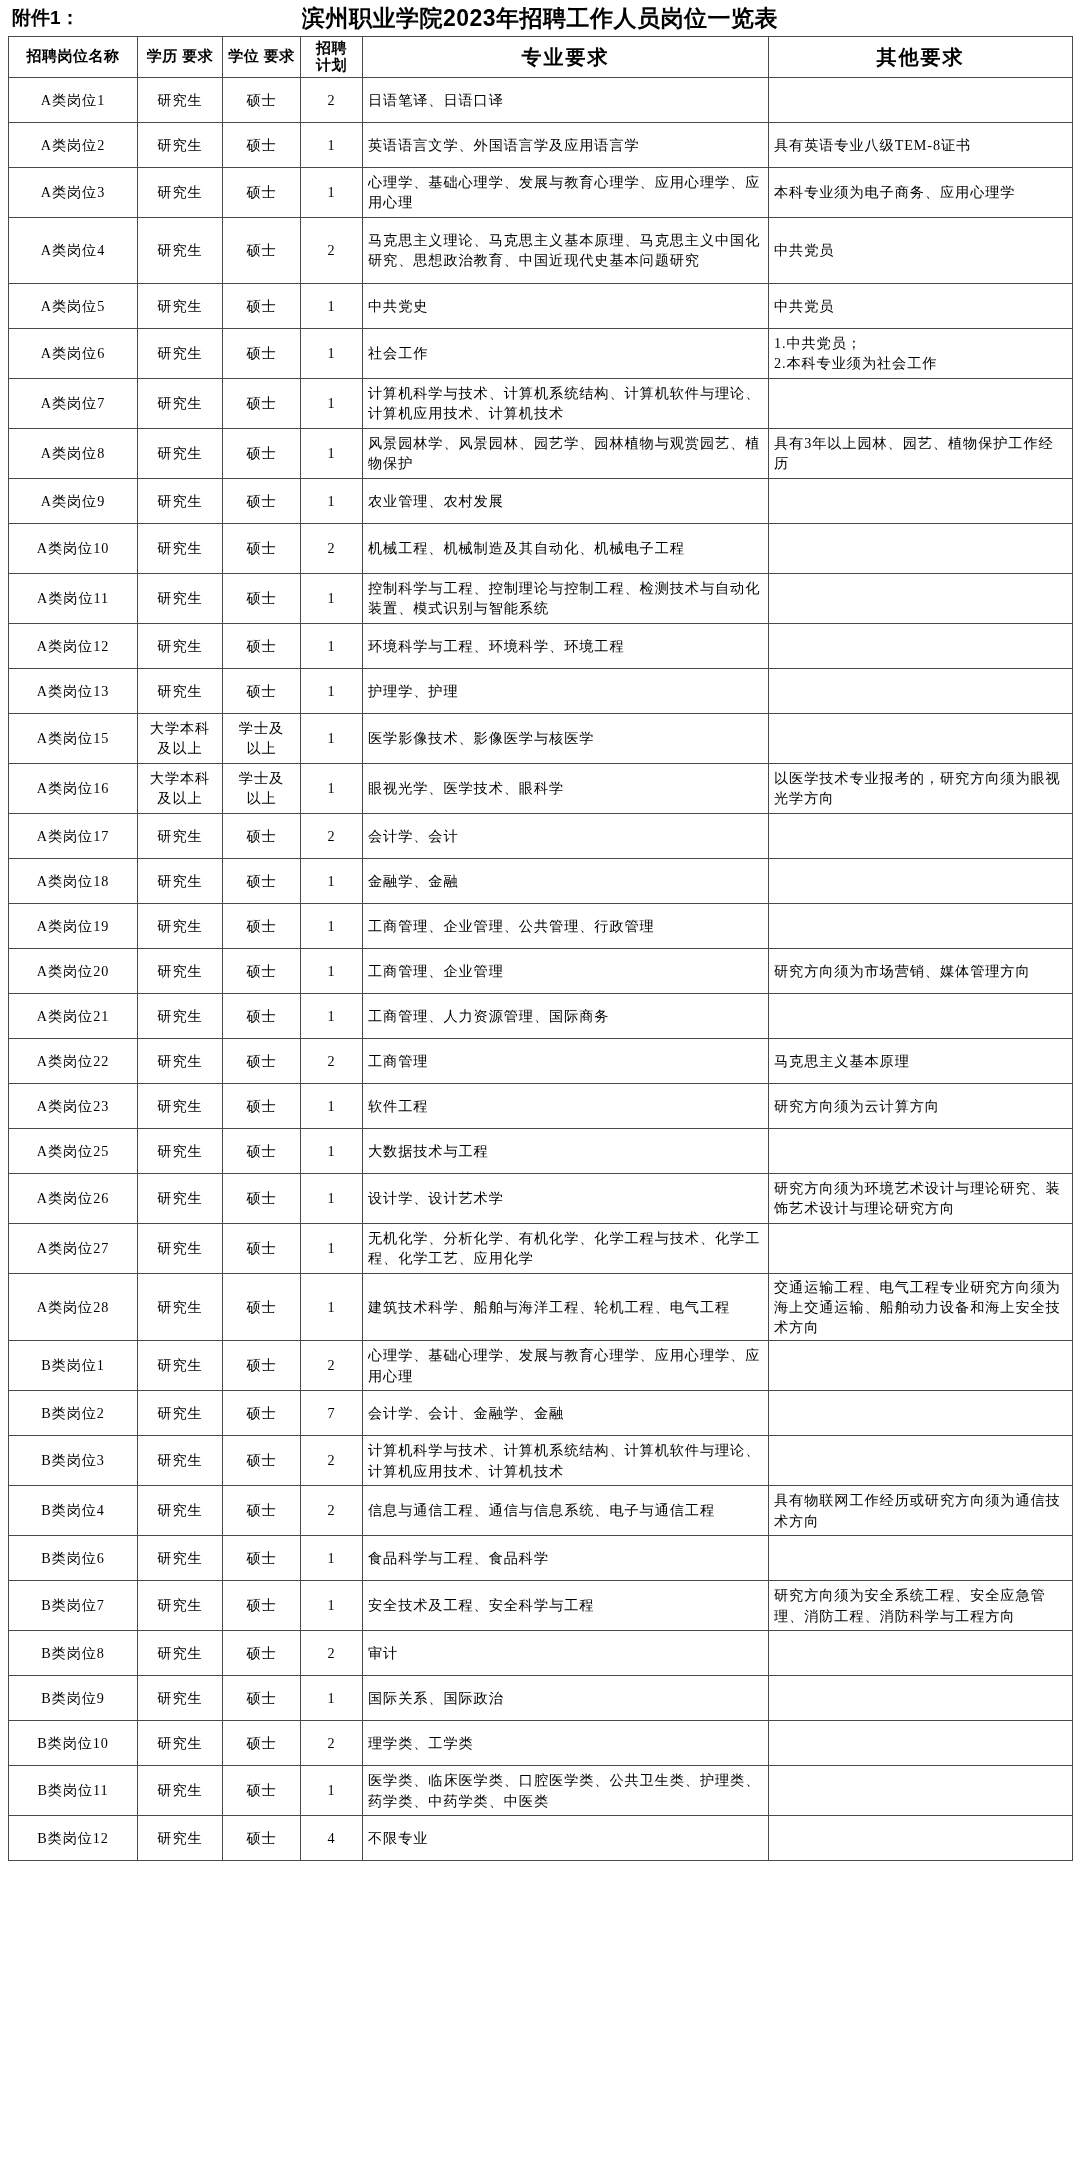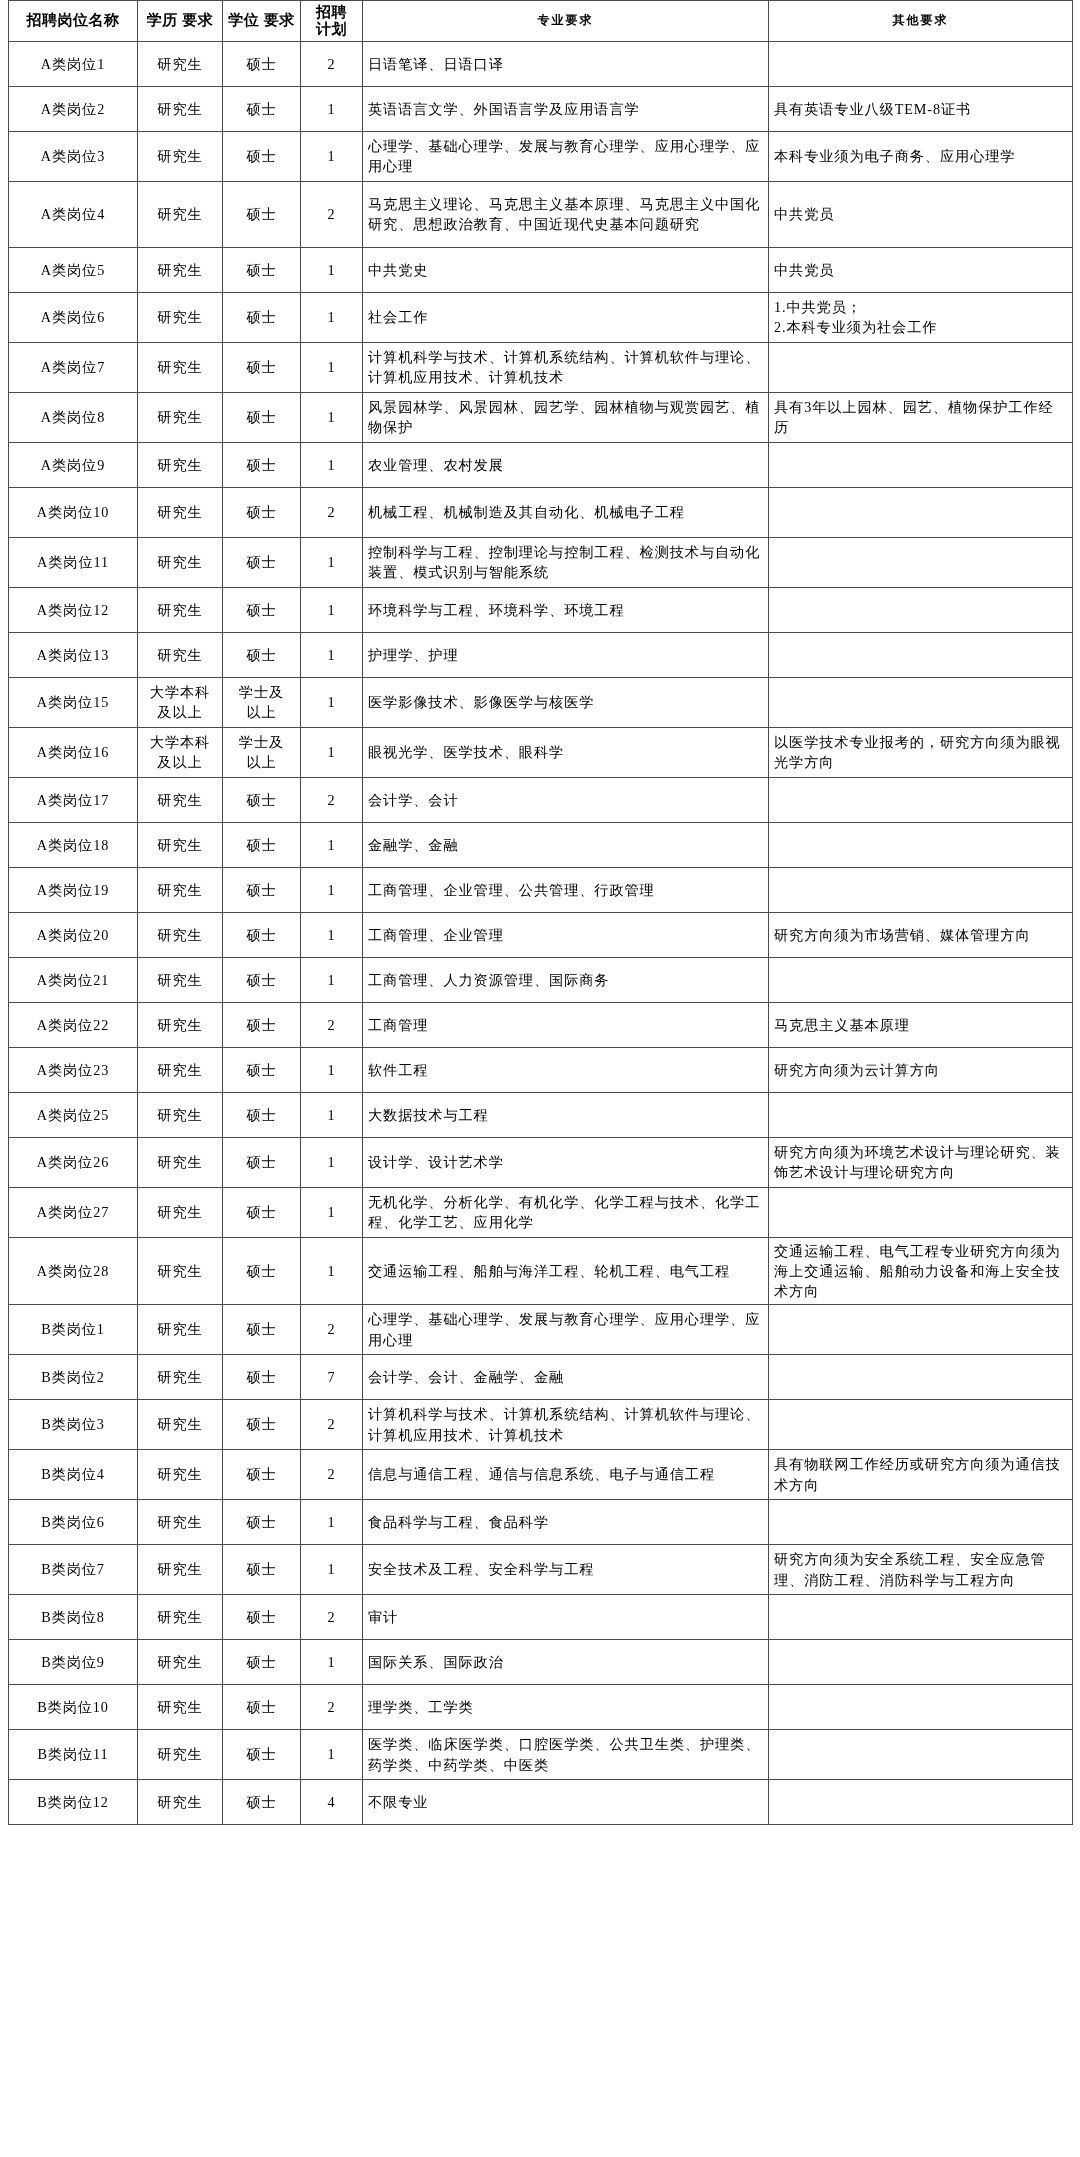--- a/index.html
+++ b/index.html
@@ -70,21 +70,21 @@
   table.jobs thead th {
     font-family: "Liberation Sans", "DejaVu Sans", sans-serif;
     font-weight: bold;
     font-size: 15px;
     text-align: center;
     line-height: 1.12;
     height: 40px;
     letter-spacing: 0.5px;
   }
   table.jobs thead th.wide {
-    font-size: 12px;
+    font-size: 20px;
     letter-spacing: 2px;
   }
   table.jobs tbody td {
     font-size: 14.2px;
     line-height: 1.42;
     letter-spacing: 0.9px;
   }
   td.c-name,
   td.c-edu,
   td.c-deg,
@@ -109,20 +109,24 @@
 
   tr.r1 td { height: 45px; }
   tr.r2 td { height: 50px; }
   tr.r3 td { height: 66px; }
 </style>
 </head>
 <body>
 
 <div class="page">
 
+  <div class="title-row">
+    <span class="attachment-label">附件1：</span>
+    <span class="doc-title">滨州职业学院2023年招聘工作人员岗位一览表</span>
+  </div>
 
   <div class="table-wrap">
     <table class="jobs">
       <colgroup>
         <col class="w-name">
           <col class="w-edu">
           <col class="w-deg">
         <col class="w-plan">
           <col class="w-major">
           <col class="w-other">
@@ -344,21 +348,21 @@
             <td class="c-deg">硕士</td>
             <td class="c-plan">1</td>
             <td class="c-major">无机化学、分析化学、有机化学、化学工程与技术、化学工程、化学工艺、应用化学</td>
             <td class="c-other"></td>
           </tr>
           <tr class="r3">
             <td class="c-name">A类岗位28</td>
             <td class="c-edu">研究生</td>
             <td class="c-deg">硕士</td>
             <td class="c-plan">1</td>
-            <td class="c-major">交通运输工程、船舶与海洋工程、轮机工程、电气工程</td>
+            <td class="c-major">建筑技术科学、船舶与海洋工程、轮机工程、电气工程</td>
             <td class="c-other">交通运输工程、电气工程专业研究方向须为海上交通运输、船舶动力设备和海上安全技术方向</td>
           </tr>
           <tr class="r2">
             <td class="c-name">B类岗位1</td>
             <td class="c-edu">研究生</td>
             <td class="c-deg">硕士</td>
             <td class="c-plan">2</td>
             <td class="c-major">心理学、基础心理学、发展与教育心理学、应用心理学、应用心理</td>
             <td class="c-other"></td>
           </tr>

